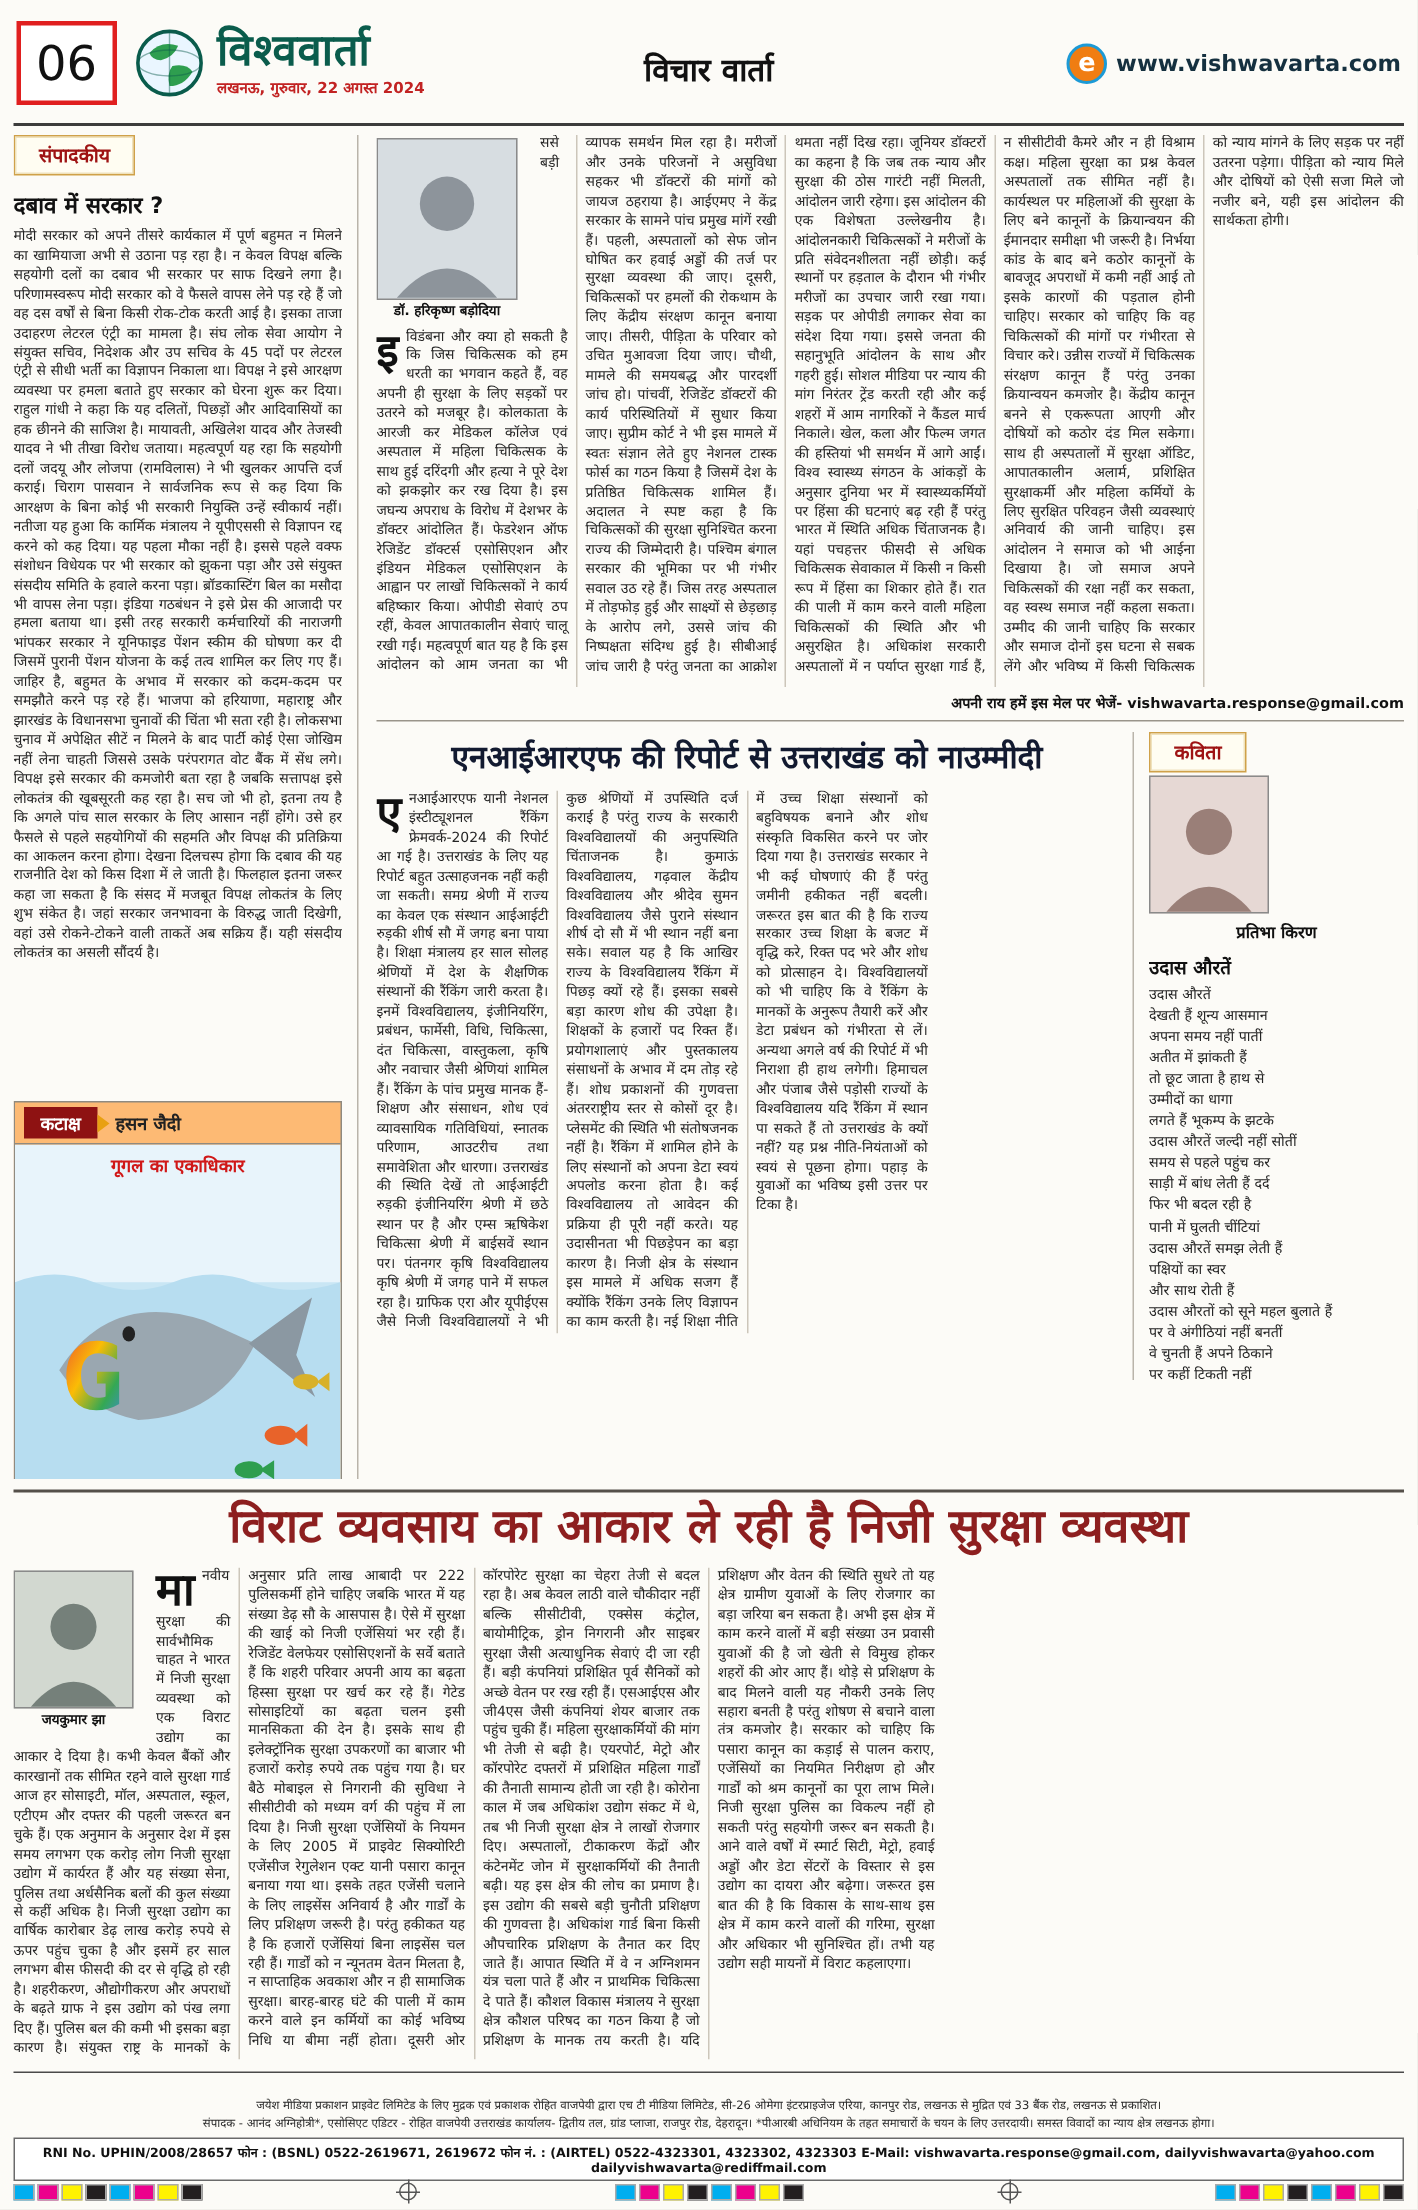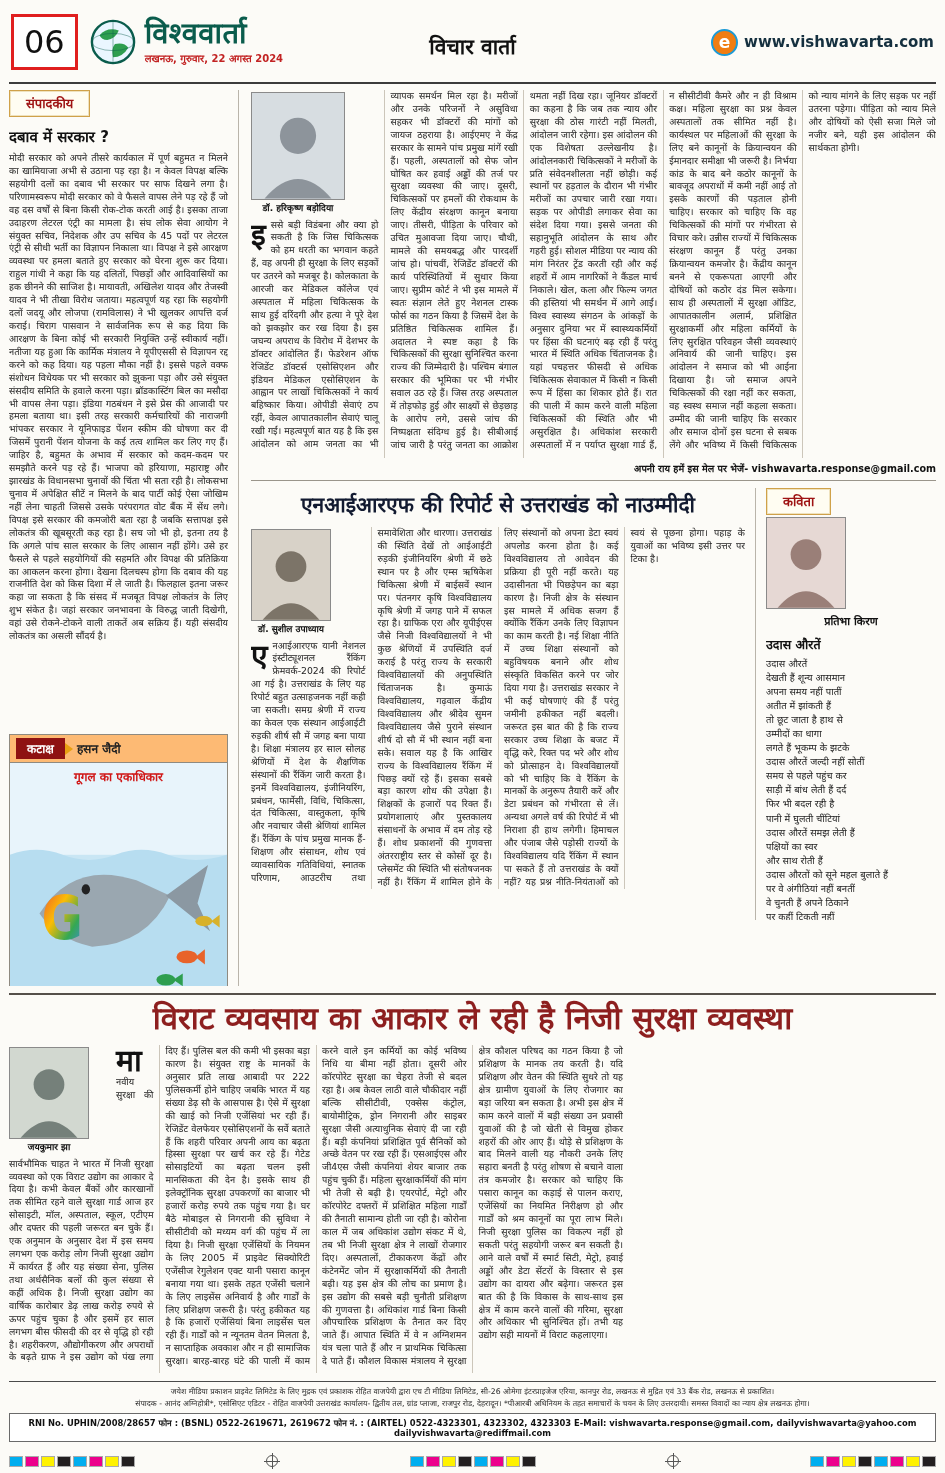--- a/index.html
+++ b/index.html
@@ -64,29 +64,29 @@
   .poem-photo .img { height:86px; }
   .poet-name { text-align:center; font-size:11px; font-weight:bold; color:#111; }
   .poem-title { font-weight:bold; font-size:12.5px; margin:8px 0 4px; color:#111; }
   .poem-text { font-size:9.5px; line-height:1.48; white-space:pre-line; color:#242424; }
 
   .article3 { margin-top:7px; border-top:2px solid #55504a; padding-top:6px; }
   .headline-3 { font-size:31px; font-weight:bold; text-align:center; color:#8d1f1f; line-height:1.1; margin:0 0 10px; }
   .article3 .cols { column-count:6; height:328px; }
 
   
-  .photo { float:left; width:94px; margin:2px 27px 4px 0; }
+  .photo { float:left; width:94px; margin:2px 15px 4px 0; }
   .photo .img { background:#d7dde1; border:1px solid #8a8a8a; height:108px; overflow:hidden; display:flex; align-items:flex-end; }
   .photo .img svg { width:100%; height:92%; }
   .photo.small { width:80px; } .photo.small .img { height:92px; }
   .photo figcaption { font-size:9px; font-weight:bold; text-align:center; margin-top:2px; color:#111; }
   .tint-b { background:#d8d2c8 !important; } .tint-c { background:#e6d8d4 !important; } .tint-d { background:#d2d8d0 !important; }
 
   
-  .pfooter { margin-top:8px; border-top:1px solid #4a4a4a; padding-top:4px; text-align:center; }
+  .pfooter { margin-top:8px; border-top:1px solid #4a4a4a; padding-top:16px; text-align:center; }
   .imprint { font-size:7.7px; color:#2a2a2a; line-height:1.5; }
   .rni-strip { border:1px solid #6a6a6a; margin-top:4px; padding:3px 4px; font-size:8.4px; font-weight:bold;
                text-align:center; color:#111; background:#fff; }
 
   .print-marks { position:absolute; bottom:5px; left:9px; right:9px; height:14px;
                  display:flex; justify-content:space-between; align-items:center; }
   .cmyk-strip { display:flex; gap:2px; }
   .cmyk-sq { width:14px; height:11px; border:1px solid #aaa; }
   .reg-mark { width:12px; height:12px; border:1.5px solid #555; border-radius:50%; position:relative; }
   .reg-mark::before { content:""; position:absolute; left:50%; top:-3px; bottom:-3px; width:1px; background:#555; }
@@ -181,29 +181,20 @@
           </figure>
           <span>इससे बड़ी विडंबना और क्या हो सकती है कि जिस चिकित्सक को हम धरती का भगवान कहते हैं, वह अपनी ही सुरक्षा के लिए सड़कों पर उतरने को मजबूर है। कोलकाता के आरजी कर मेडिकल कॉलेज एवं अस्पताल में महिला चिकित्सक के साथ हुई दरिंदगी और हत्या ने पूरे देश को झकझोर कर रख दिया है। इस जघन्य अपराध के विरोध में देशभर के डॉक्टर आंदोलित हैं। फेडरेशन ऑफ रेजिडेंट डॉक्टर्स एसोसिएशन और इंडियन मेडिकल एसोसिएशन के आह्वान पर लाखों चिकित्सकों ने कार्य बहिष्कार किया। ओपीडी सेवाएं ठप रहीं, केवल आपातकालीन सेवाएं चालू रखी गईं। महत्वपूर्ण बात यह है कि इस आंदोलन को आम जनता का भी व्यापक समर्थन मिल रहा है। मरीजों और उनके परिजनों ने असुविधा सहकर भी डॉक्टरों की मांगों को जायज ठहराया है। आईएमए ने केंद्र सरकार के सामने पांच प्रमुख मांगें रखी हैं। पहली, अस्पतालों को सेफ जोन घोषित कर हवाई अड्डों की तर्ज पर सुरक्षा व्यवस्था की जाए। दूसरी, चिकित्सकों पर हमलों की रोकथाम के लिए केंद्रीय संरक्षण कानून बनाया जाए। तीसरी, पीड़िता के परिवार को उचित मुआवजा दिया जाए। चौथी, मामले की समयबद्ध और पारदर्शी जांच हो। पांचवीं, रेजिडेंट डॉक्टरों की कार्य परिस्थितियों में सुधार किया जाए। सुप्रीम कोर्ट ने भी इस मामले में स्वतः संज्ञान लेते हुए नेशनल टास्क फोर्स का गठन किया है जिसमें देश के प्रतिष्ठित चिकित्सक शामिल हैं। अदालत ने स्पष्ट कहा है कि चिकित्सकों की सुरक्षा सुनिश्चित करना राज्य की जिम्मेदारी है। पश्चिम बंगाल सरकार की भूमिका पर भी गंभीर सवाल उठ रहे हैं। जिस तरह अस्पताल में तोड़फोड़ हुई और साक्ष्यों से छेड़छाड़ के आरोप लगे, उससे जांच की निष्पक्षता संदिग्ध हुई है। सीबीआई जांच जारी है परंतु जनता का आक्रोश थमता नहीं दिख रहा। जूनियर डॉक्टरों का कहना है कि जब तक न्याय और सुरक्षा की ठोस गारंटी नहीं मिलती, आंदोलन जारी रहेगा। इस आंदोलन की एक विशेषता उल्लेखनीय है। आंदोलनकारी चिकित्सकों ने मरीजों के प्रति संवेदनशीलता नहीं छोड़ी। कई स्थानों पर हड़ताल के दौरान भी गंभीर मरीजों का उपचार जारी रखा गया। सड़क पर ओपीडी लगाकर सेवा का संदेश दिया गया। इससे जनता की सहानुभूति आंदोलन के साथ और गहरी हुई। सोशल मीडिया पर न्याय की मांग निरंतर ट्रेंड करती रही और कई शहरों में आम नागरिकों ने कैंडल मार्च निकाले। खेल, कला और फिल्म जगत की हस्तियां भी समर्थन में आगे आईं। विश्व स्वास्थ्य संगठन के आंकड़ों के अनुसार दुनिया भर में स्वास्थ्यकर्मियों पर हिंसा की घटनाएं बढ़ रही हैं परंतु भारत में स्थिति अधिक चिंताजनक है। यहां पचहत्तर फीसदी से अधिक चिकित्सक सेवाकाल में किसी न किसी रूप में हिंसा का शिकार होते हैं। रात की पाली में काम करने वाली महिला चिकित्सकों की स्थिति और भी असुरक्षित है। अधिकांश सरकारी अस्पतालों में न पर्याप्त सुरक्षा गार्ड हैं, न सीसीटीवी कैमरे और न ही विश्राम कक्ष। महिला सुरक्षा का प्रश्न केवल अस्पतालों तक सीमित नहीं है। कार्यस्थल पर महिलाओं की सुरक्षा के लिए बने कानूनों के क्रियान्वयन की ईमानदार समीक्षा भी जरूरी है। निर्भया कांड के बाद बने कठोर कानूनों के बावजूद अपराधों में कमी नहीं आई तो इसके कारणों की पड़ताल होनी चाहिए। सरकार को चाहिए कि वह चिकित्सकों की मांगों पर गंभीरता से विचार करे। उन्नीस राज्यों में चिकित्सक संरक्षण कानून हैं परंतु उनका क्रियान्वयन कमजोर है। केंद्रीय कानून बनने से एकरूपता आएगी और दोषियों को कठोर दंड मिल सकेगा। साथ ही अस्पतालों में सुरक्षा ऑडिट, आपातकालीन अलार्म, प्रशिक्षित सुरक्षाकर्मी और महिला कर्मियों के लिए सुरक्षित परिवहन जैसी व्यवस्थाएं अनिवार्य की जानी चाहिए। इस आंदोलन ने समाज को भी आईना दिखाया है। जो समाज अपने चिकित्सकों की रक्षा नहीं कर सकता, वह स्वस्थ समाज नहीं कहला सकता। उम्मीद की जानी चाहिए कि सरकार और समाज दोनों इस घटना से सबक लेंगे और भविष्य में किसी चिकित्सक को न्याय मांगने के लिए सड़क पर नहीं उतरना पड़ेगा। पीड़िता को न्याय मिले और दोषियों को ऐसी सजा मिले जो नजीर बने, यही इस आंदोलन की सार्थकता होगी।</span>
         </div>
         <div class="feedback">अपनी राय हमें इस मेल पर भेजें- vishwavarta.response@gmail.com</div>
       </section>
 
       <div class="middle">
         <section class="article2">
           <h2 class="headline-2">एनआईआरएफ की रिपोर्ट से उत्तराखंड को नाउम्मीदी</h2>
           <div class="body-text cols dropcap">
-            <figure class="photo small">
-              <div class="img tint-b">
-                <svg viewBox="0 0 60 70">
-                    <circle cx="30" cy="25" r="13" fill="#7c7468"></circle>
-                    <path d="M6 70 Q30 42 54 70Z" fill="#7c7468"></path>
-                  </svg>
-              </div>
-              <figcaption>डॉ. सुशील उपाध्याय</figcaption>
-            </figure>
             <span>एनआईआरएफ यानी नेशनल इंस्टीट्यूशनल रैंकिंग फ्रेमवर्क-2024 की रिपोर्ट आ गई है। उत्तराखंड के लिए यह रिपोर्ट बहुत उत्साहजनक नहीं कही जा सकती। समग्र श्रेणी में राज्य का केवल एक संस्थान आईआईटी रुड़की शीर्ष सौ में जगह बना पाया है। शिक्षा मंत्रालय हर साल सोलह श्रेणियों में देश के शैक्षणिक संस्थानों की रैंकिंग जारी करता है। इनमें विश्वविद्यालय, इंजीनियरिंग, प्रबंधन, फार्मेसी, विधि, चिकित्सा, दंत चिकित्सा, वास्तुकला, कृषि और नवाचार जैसी श्रेणियां शामिल हैं। रैंकिंग के पांच प्रमुख मानक हैं- शिक्षण और संसाधन, शोध एवं व्यावसायिक गतिविधियां, स्नातक परिणाम, आउटरीच तथा समावेशिता और धारणा। उत्तराखंड की स्थिति देखें तो आईआईटी रुड़की इंजीनियरिंग श्रेणी में छठे स्थान पर है और एम्स ऋषिकेश चिकित्सा श्रेणी में बाईसवें स्थान पर। पंतनगर कृषि विश्वविद्यालय कृषि श्रेणी में जगह पाने में सफल रहा है। ग्राफिक एरा और यूपीईएस जैसे निजी विश्वविद्यालयों ने भी कुछ श्रेणियों में उपस्थिति दर्ज कराई है परंतु राज्य के सरकारी विश्वविद्यालयों की अनुपस्थिति चिंताजनक है। कुमाऊं विश्वविद्यालय, गढ़वाल केंद्रीय विश्वविद्यालय और श्रीदेव सुमन विश्वविद्यालय जैसे पुराने संस्थान शीर्ष दो सौ में भी स्थान नहीं बना सके। सवाल यह है कि आखिर राज्य के विश्वविद्यालय रैंकिंग में पिछड़ क्यों रहे हैं। इसका सबसे बड़ा कारण शोध की उपेक्षा है। शिक्षकों के हजारों पद रिक्त हैं। प्रयोगशालाएं और पुस्तकालय संसाधनों के अभाव में दम तोड़ रहे हैं। शोध प्रकाशनों की गुणवत्ता अंतरराष्ट्रीय स्तर से कोसों दूर है। प्लेसमेंट की स्थिति भी संतोषजनक नहीं है। रैंकिंग में शामिल होने के लिए संस्थानों को अपना डेटा स्वयं अपलोड करना होता है। कई विश्वविद्यालय तो आवेदन की प्रक्रिया ही पूरी नहीं करते। यह उदासीनता भी पिछड़ेपन का बड़ा कारण है। निजी क्षेत्र के संस्थान इस मामले में अधिक सजग हैं क्योंकि रैंकिंग उनके लिए विज्ञापन का काम करती है। नई शिक्षा नीति में उच्च शिक्षा संस्थानों को बहुविषयक बनाने और शोध संस्कृति विकसित करने पर जोर दिया गया है। उत्तराखंड सरकार ने भी कई घोषणाएं की हैं परंतु जमीनी हकीकत नहीं बदली। जरूरत इस बात की है कि राज्य सरकार उच्च शिक्षा के बजट में वृद्धि करे, रिक्त पद भरे और शोध को प्रोत्साहन दे। विश्वविद्यालयों को भी चाहिए कि वे रैंकिंग के मानकों के अनुरूप तैयारी करें और डेटा प्रबंधन को गंभीरता से लें। अन्यथा अगले वर्ष की रिपोर्ट में भी निराशा ही हाथ लगेगी। हिमाचल और पंजाब जैसे पड़ोसी राज्यों के विश्वविद्यालय यदि रैंकिंग में स्थान पा सकते हैं तो उत्तराखंड के क्यों नहीं? यह प्रश्न नीति-नियंताओं को स्वयं से पूछना होगा। पहाड़ के युवाओं का भविष्य इसी उत्तर पर टिका है।</span>
           </div>
         </section>
 
         <aside class="poem-col">
           <span class="label-box">कविता</span>
           <figure class="photo small poem-photo" style="float:none;">
             <div class="img tint-c">
               <svg viewBox="0 0 60 70">
                   <circle cx="30" cy="25" r="13" fill="#9a7f78"></circle>

